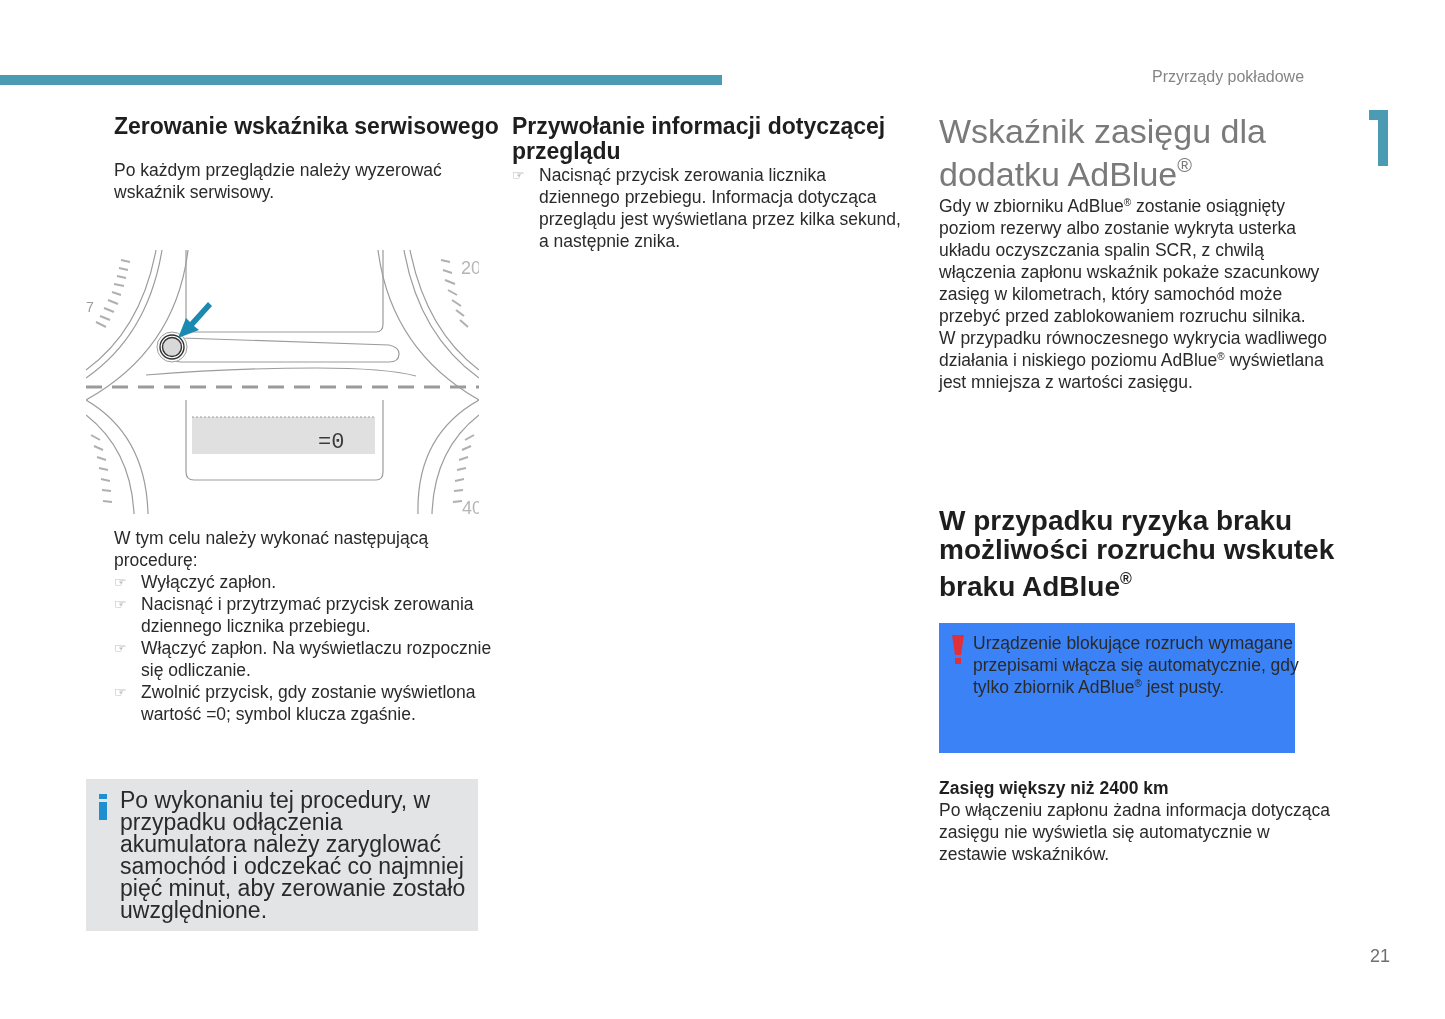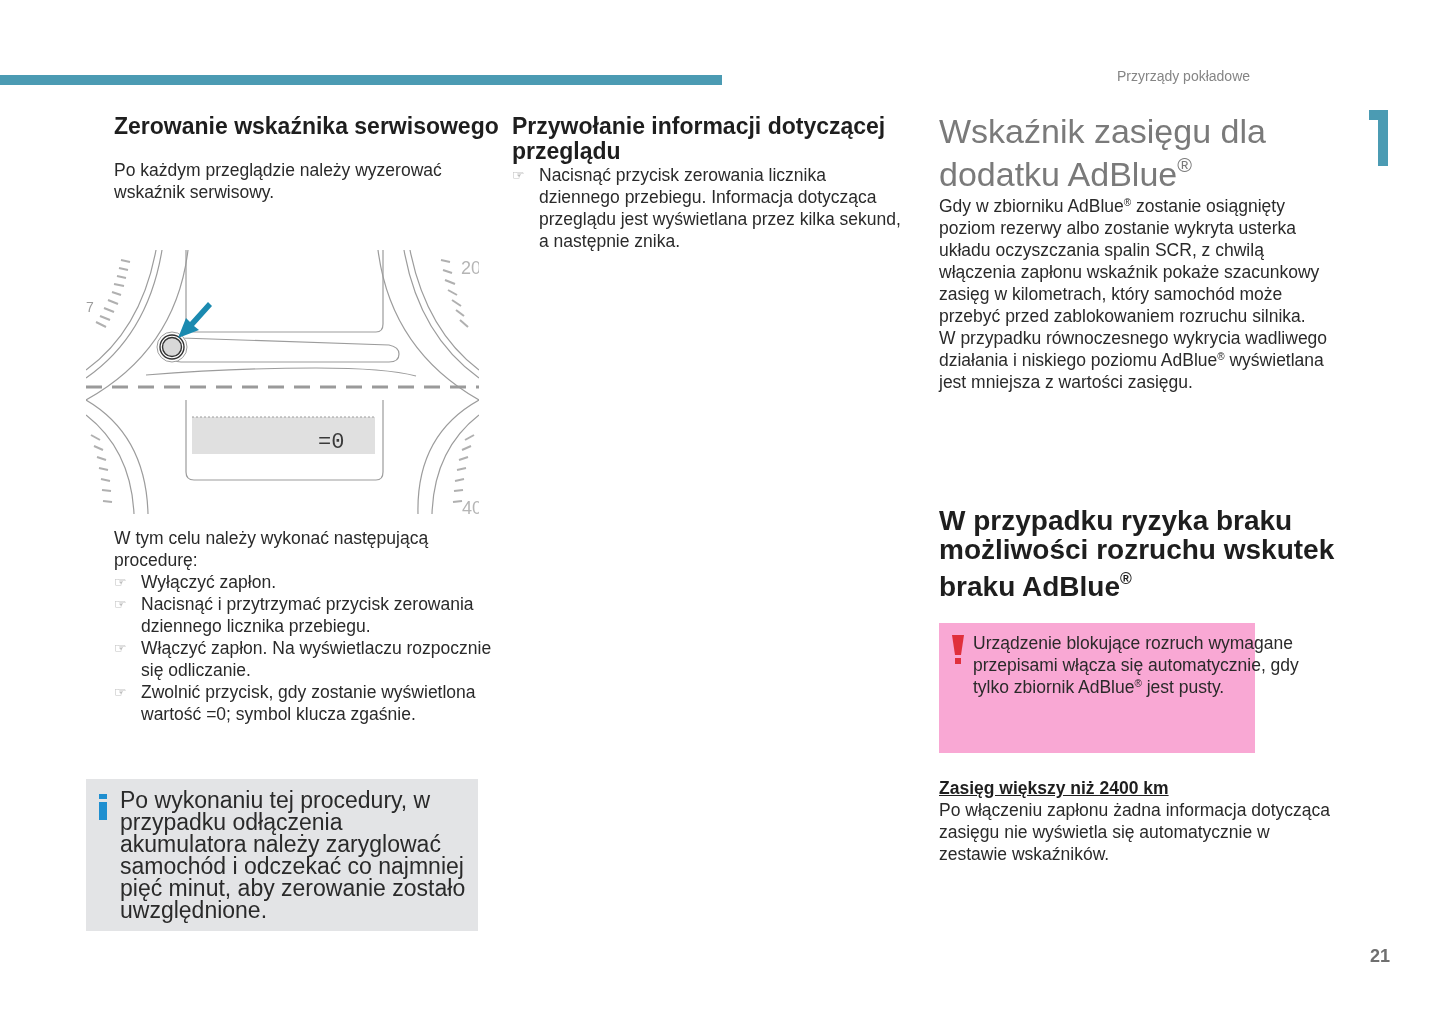--- a/index.html
+++ b/index.html
@@ -1,23 +1,23 @@
 <!DOCTYPE html>
 <html><head>
 <meta charset="utf-8">
 <style>
   html, body { margin: 0; padding: 0; background: #ffffff; }
   body {
     width: 1445px; height: 1019px; position: relative; overflow: hidden;
     font-family: "Liberation Sans", sans-serif; color: #2a2a2a;
   }
   .top-bar { position: absolute; left: 0; top: 75px; width: 722px; height: 10px; background: #4b9bb3; }
-  .section-label { position: absolute; left: 1068px; top: 68px; width: 231px; text-align: center; font-size: 14px; color: #858585; }
+  .section-label { position: absolute; left: 1152px; top: 68px; width: 231px; text-align: left; font-size: 16px; color: #858585; }
   .chapter-num { position: absolute; left: 1366px; top: 108px; width: 30px; height: 60px; }
-  .page-number { position: absolute; left: 1370px; top: 946px; font-size: 18px; font-weight: bold; color: #6f6f6f; }
+  .page-number { position: absolute; left: 1370px; top: 946px; font-size: 18px; font-weight: normal; color: #6f6f6f; }
 
   .col { position: absolute; top: 114px; width: 395px; }
   .col1 { left: 86px; margin-left: 28px; }
   .col2 { left: 512px; }
   .col3 { left: 939px; width: 395px; }
 
   h2.sub { margin: 0; font-size: 23px; line-height: 25px; font-weight: bold; color: #1e1e1e; }
   p.body { margin: 0; font-size: 17.5px; line-height: 22px; color: #2a2a2a; }
 
   ul.steps { list-style: none; margin: 0; padding: 0; }
@@ -30,26 +30,26 @@
   .info-box .icon { position: absolute; left: 13px; top: 15px; width: 8px; height: 26px; }
   .info-box .text { position: absolute; left: 34px; top: 10px; width: 350px; font-size: 23px; line-height: 22px; color: #2a2a2a; }
 
   .big-title { margin: 0; font-size: 34px; line-height: 34px; font-weight: normal; color: #7a7a7a; }
   .big-title sup { font-size: 20px; vertical-align: 14px; }
   sup.reg { font-size: 10px; vertical-align: 6px; line-height: 0; }
 
   .warn-title { position: absolute; left: 939px; top: 506px; width: 400px; margin: 0; font-size: 28px; line-height: 29px; font-weight: bold; color: #1e1e1e; }
   .warn-title sup { font-size: 16px; vertical-align: 12px; }
 
-  .warn-box { position: absolute; left: 939px; top: 623px; width: 316px; height: 130px; background: #f9a8d4; }
+  .warn-box { position: absolute; left: 939px; top: 623px; width: 356px; height: 130px; background: #3b82f6; }
   .warn-box .icon { position: absolute; left: 12px; top: 12px; width: 14px; height: 30px; }
   .warn-box .text { position: absolute; left: 34px; top: 9px; width: 355px; font-size: 17.5px; line-height: 22px; color: #2a2a2a; }
 
   .range-block { position: absolute; left: 939px; top: 777px; width: 400px; }
-  .range-block .heading { font-size: 17.5px; line-height: 22px; font-weight: bold; color: #1e1e1e; text-decoration: underline; }
+  .range-block .heading { font-size: 17.5px; line-height: 22px; font-weight: bold; color: #1e1e1e; }
 </style>
 </head>
 <body>
 
 <div class="top-bar"></div>
 <div class="section-label">Przyrządy pokładowe</div>
 <svg class="chapter-num" viewBox="0 0 30 60">
   <path d="M3 2 H22 V58 H12 V12 H3 Z" fill="#4b9bb3"></path>
 </svg>
 

